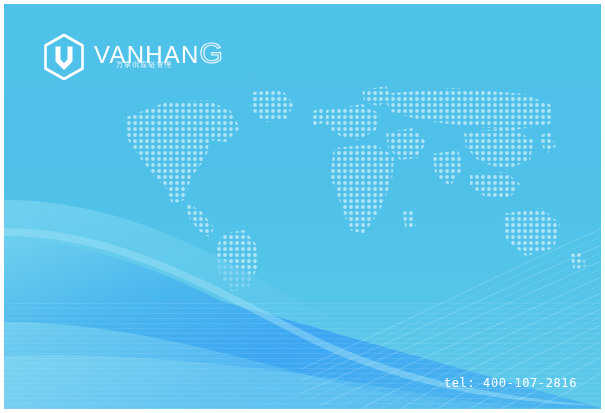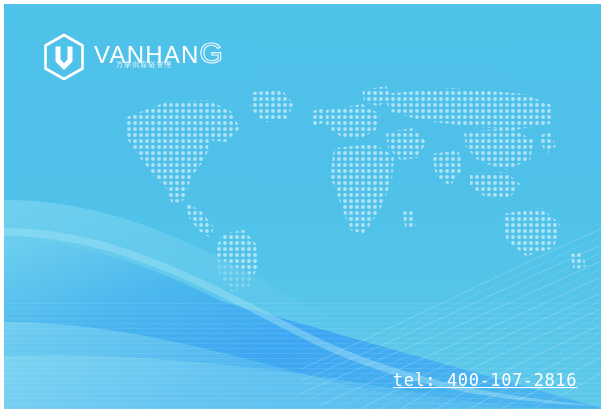--- a/index.html
+++ b/index.html
@@ -148,25 +148,24 @@
     white-space: nowrap;
     text-shadow: 0 1px 2px rgba(40,120,170,0.12);
   }
 
   
   .tel {
     position: absolute;
     right: 24px;
     bottom: 19px;
     font-family: "DejaVu Sans Mono", "Liberation Mono", monospace;
-    font-size: 17px;
+    font-size: 12px;
     letter-spacing: 0.6px;
     color: #ffffff;
     white-space: nowrap;
-    text-decoration: underline;
   }
 </style>
 </head>
 <body>
 
 <div class="banner">
   <div class="canvas">
 
     <div class="base-tint"></div>
 

